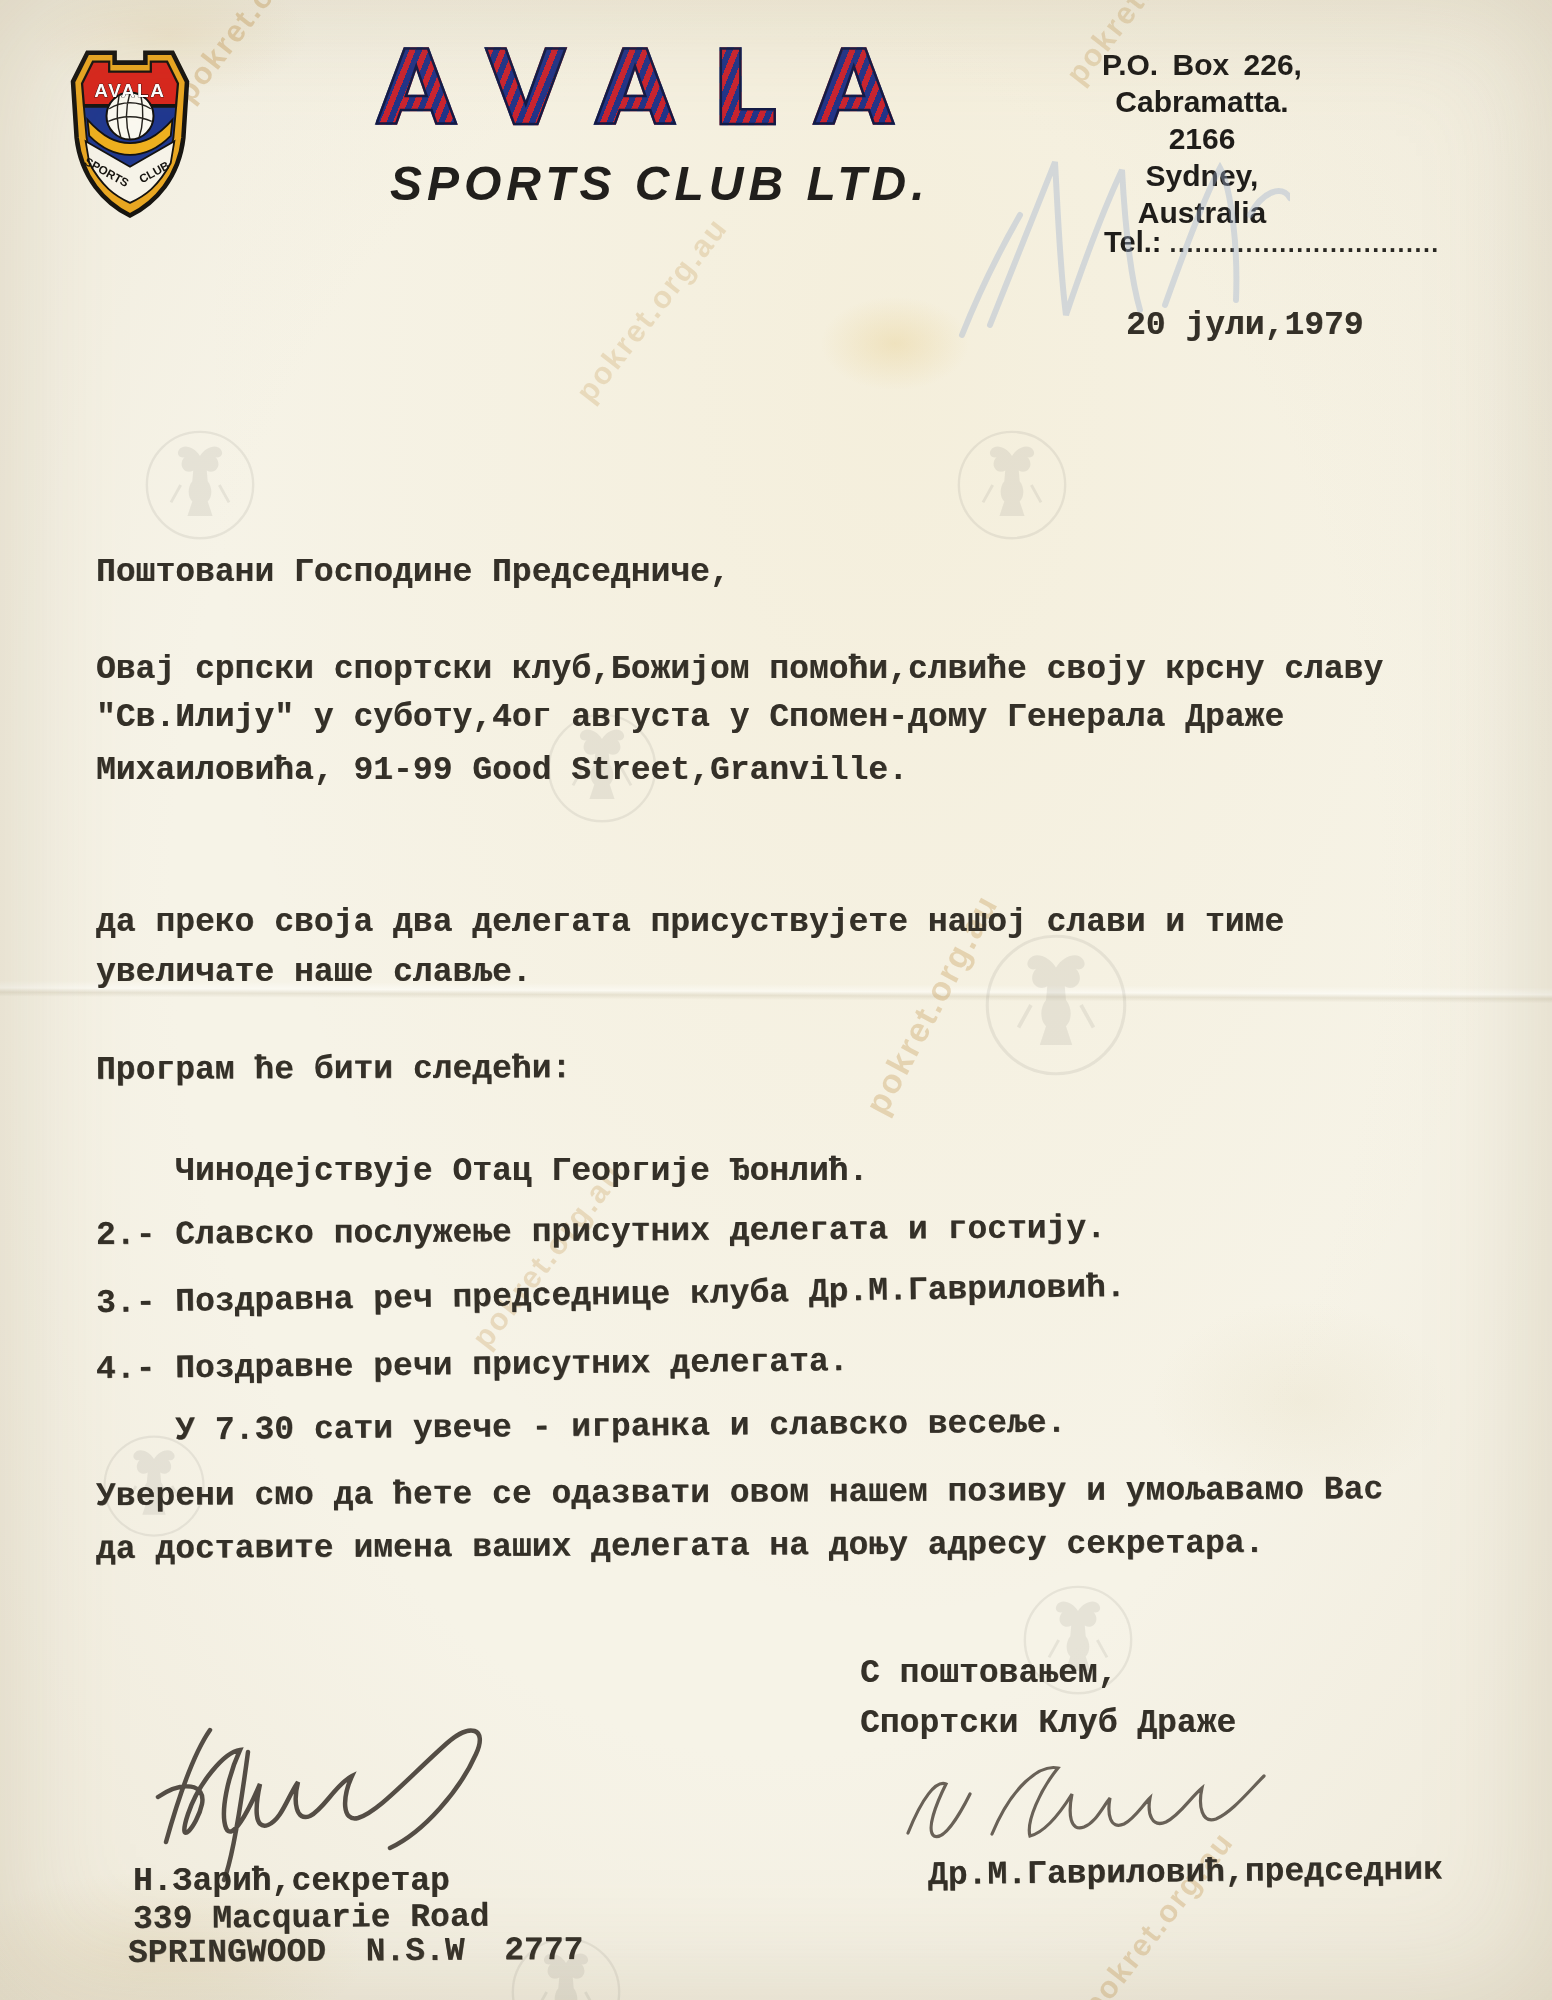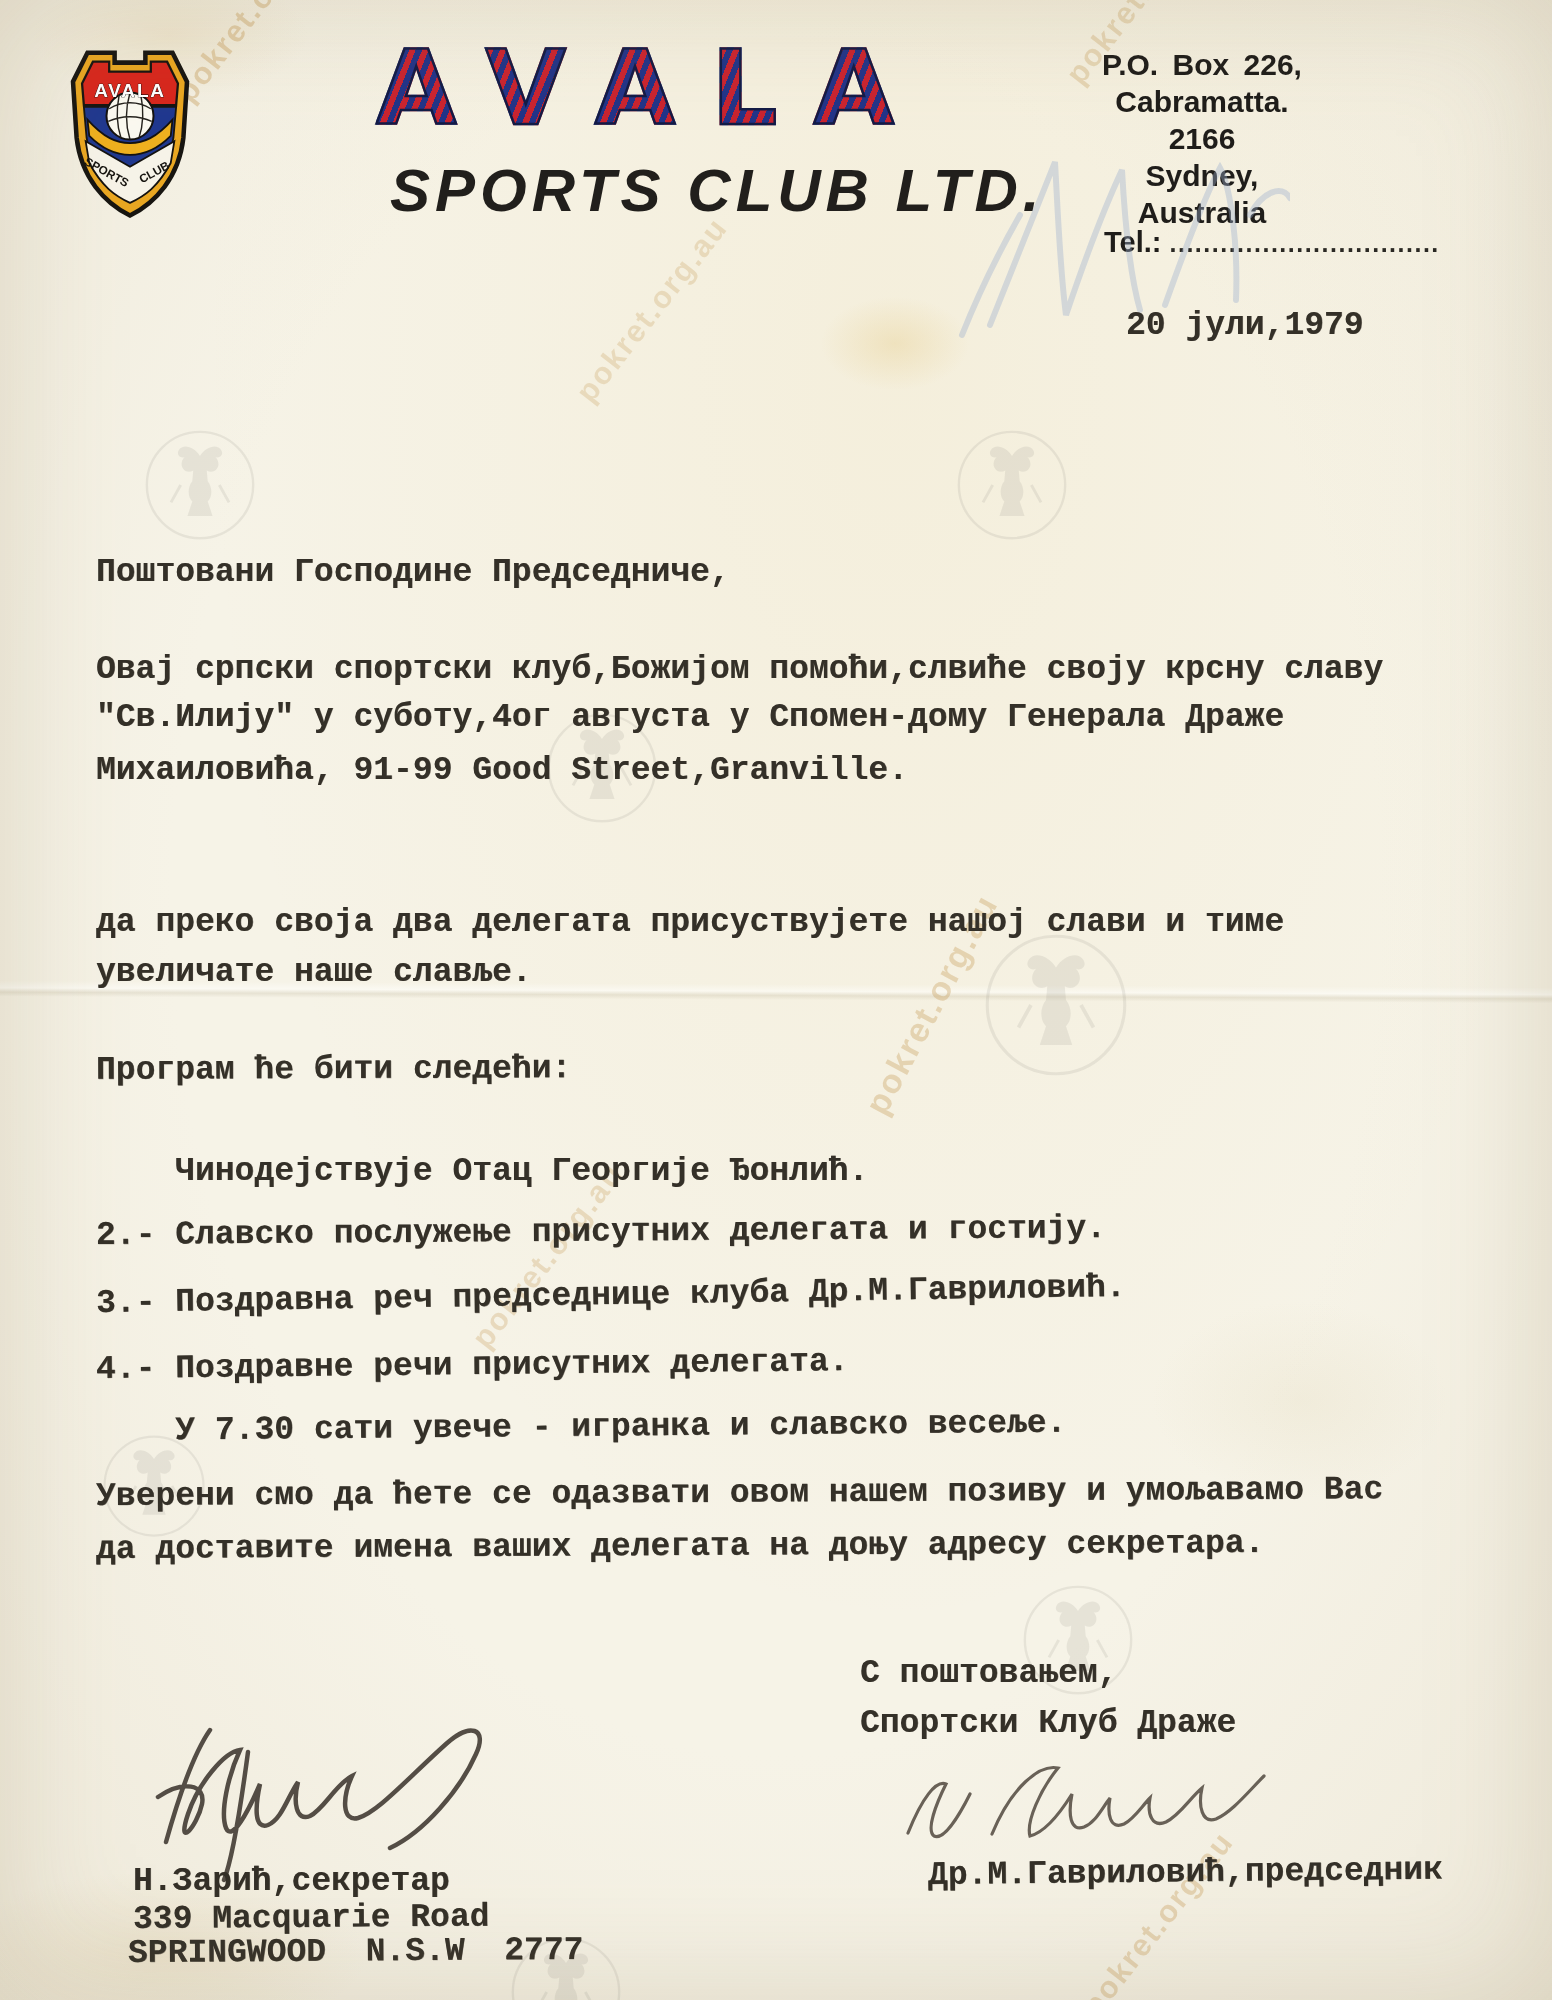--- a/index.html
+++ b/index.html
@@ -22,21 +22,21 @@
   .wordmark{
     position:absolute;left:376px;top:36px;
     font-family:"DejaVu Sans","Liberation Sans",sans-serif;font-weight:bold;
     font-size:104px;letter-spacing:36px;line-height:1;
     background:repeating-linear-gradient(112deg,#c92430 0 6px,#233488 6px 12px);
     -webkit-background-clip:text;background-clip:text;color:transparent;
     -webkit-text-stroke:2.5px #131b46;
   }
   .subtitle{
     position:absolute;left:390px;top:156px;font-family:"Liberation Sans",sans-serif;
-    font-weight:bold;font-style:italic;font-size:60px;letter-spacing:5px;color:#211f1c;
+    font-weight:bold;font-style:italic;font-size:48px;letter-spacing:5px;color:#211f1c;
   }
   .addr{left:1082px;top:46px;width:240px;text-align:center;font-size:30px;line-height:37px;word-spacing:6px;}
   .tel{left:1104px;top:226px;font-size:29px;white-space:nowrap;}
   .tel .dots{font-size:25px;letter-spacing:1.5px;font-weight:bold;color:#2a2823;}
   .wm-eagle{position:absolute;opacity:0.15;pointer-events:none;}
   .wm-text{
     position:absolute;font-family:"Liberation Sans",sans-serif;font-weight:bold;
     font-size:31px;letter-spacing:2px;color:#c59a55;opacity:0.32;white-space:nowrap;
     transform:rotate(-52deg);pointer-events:none;
   }

